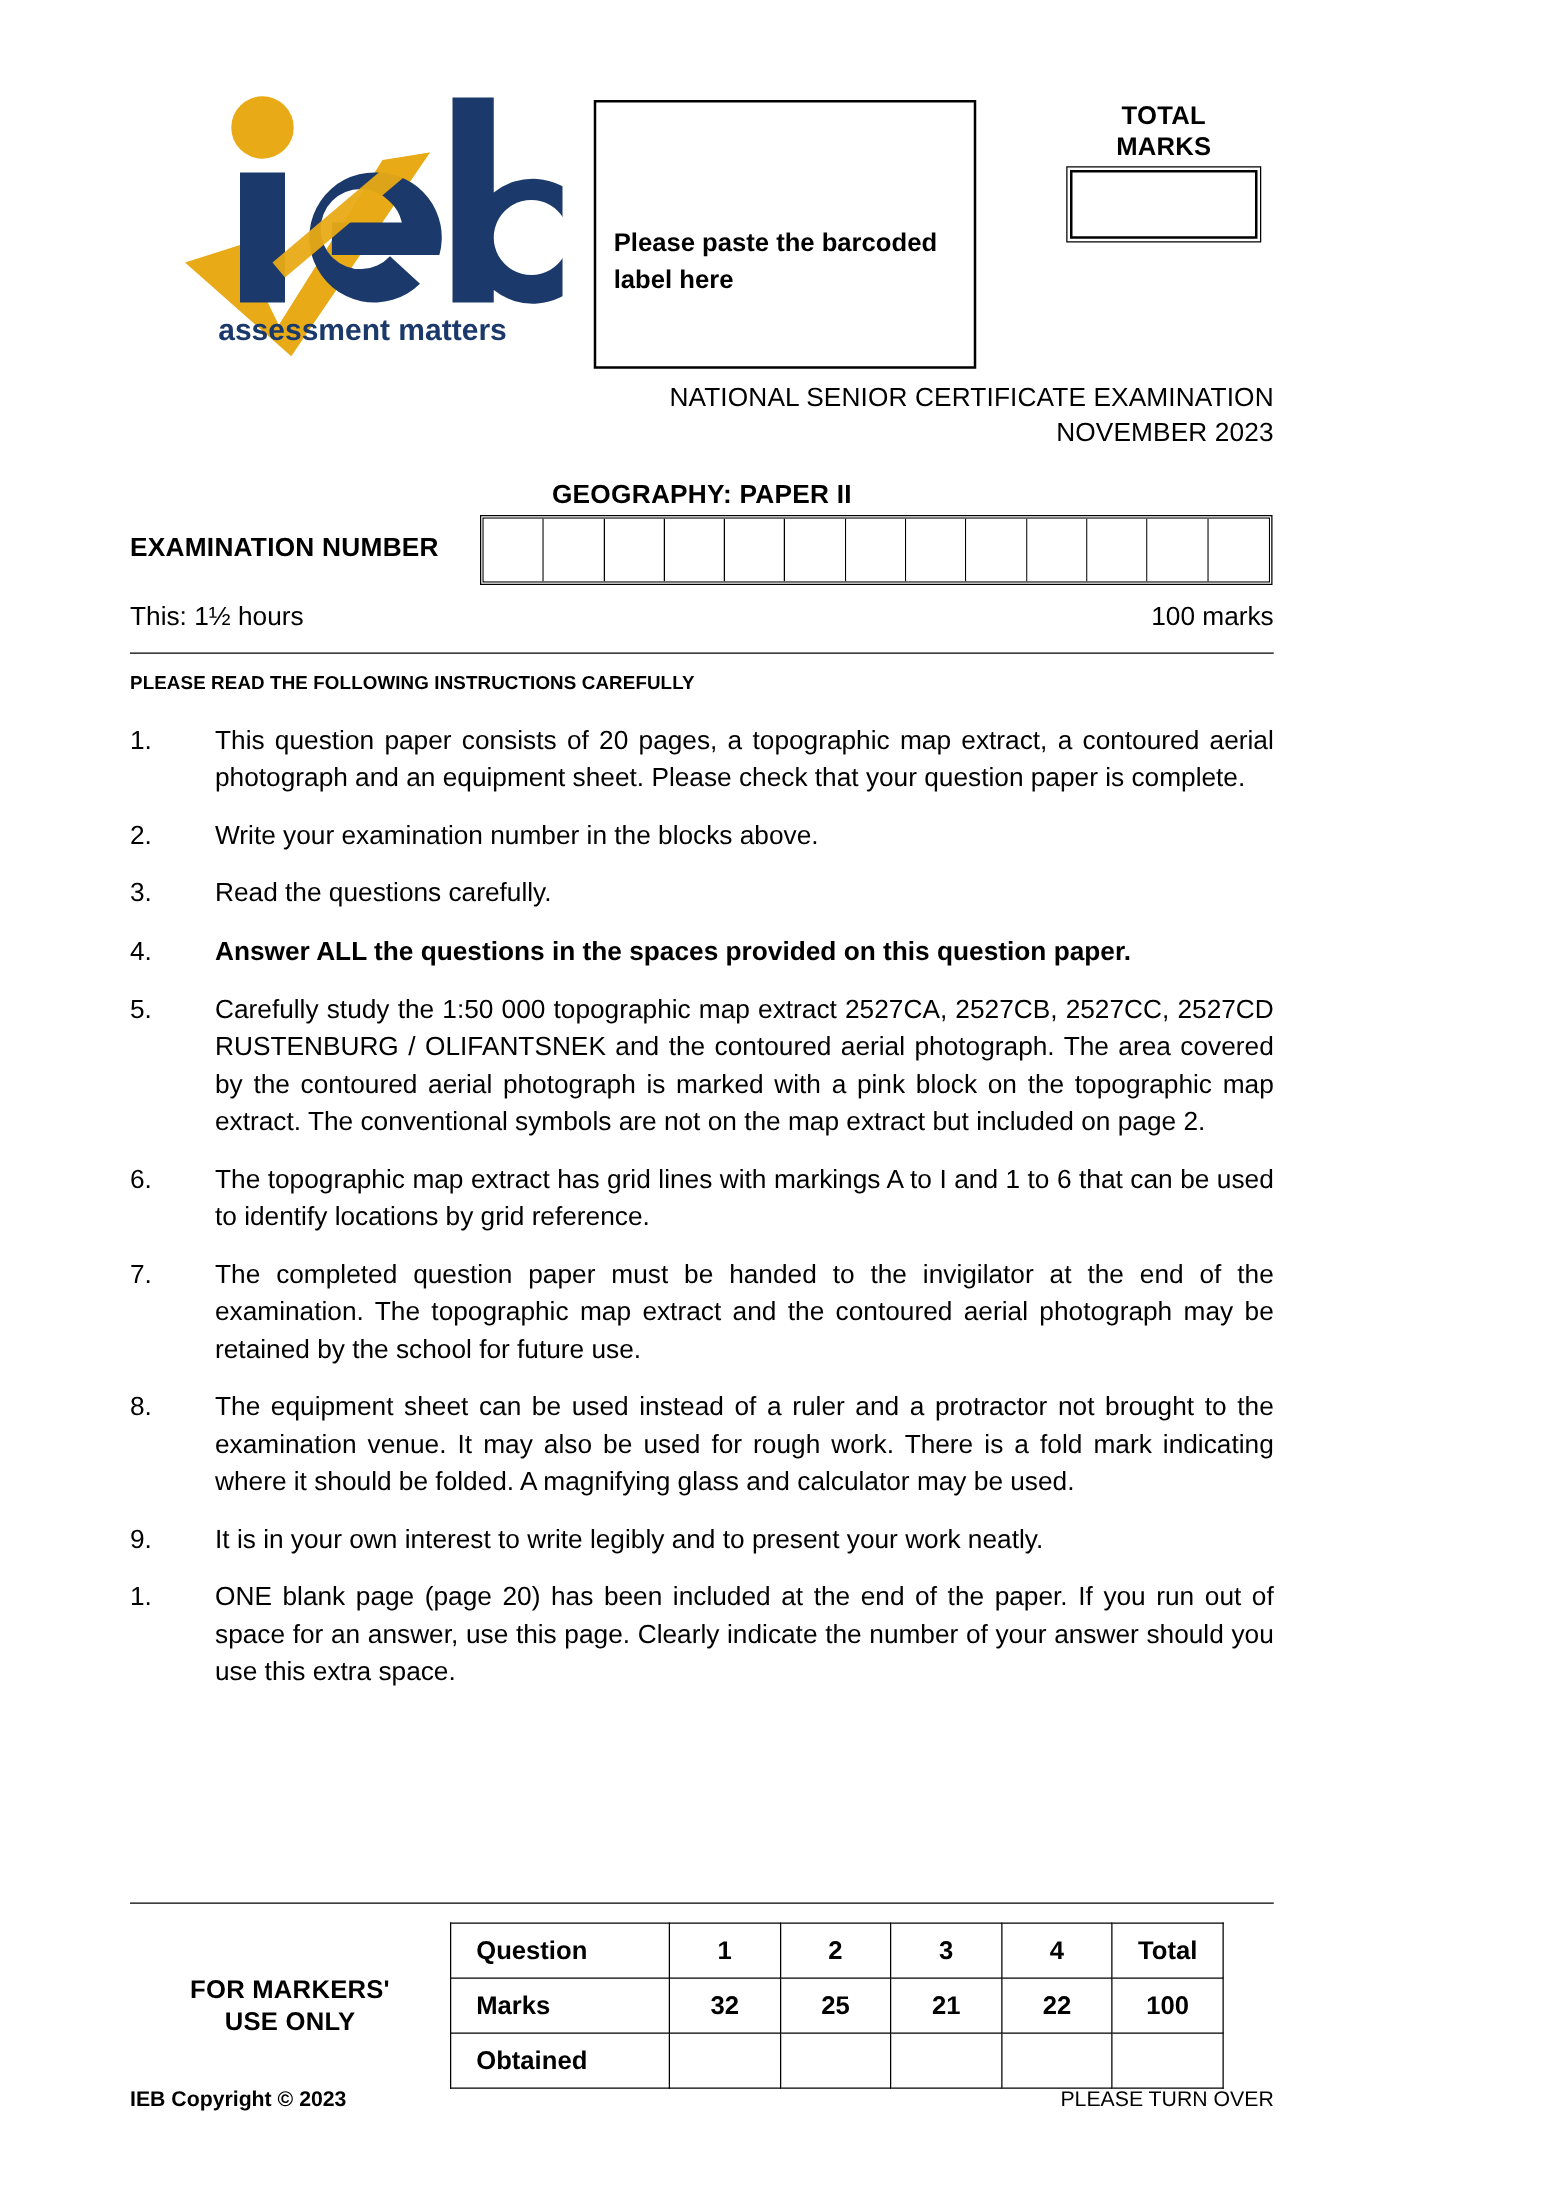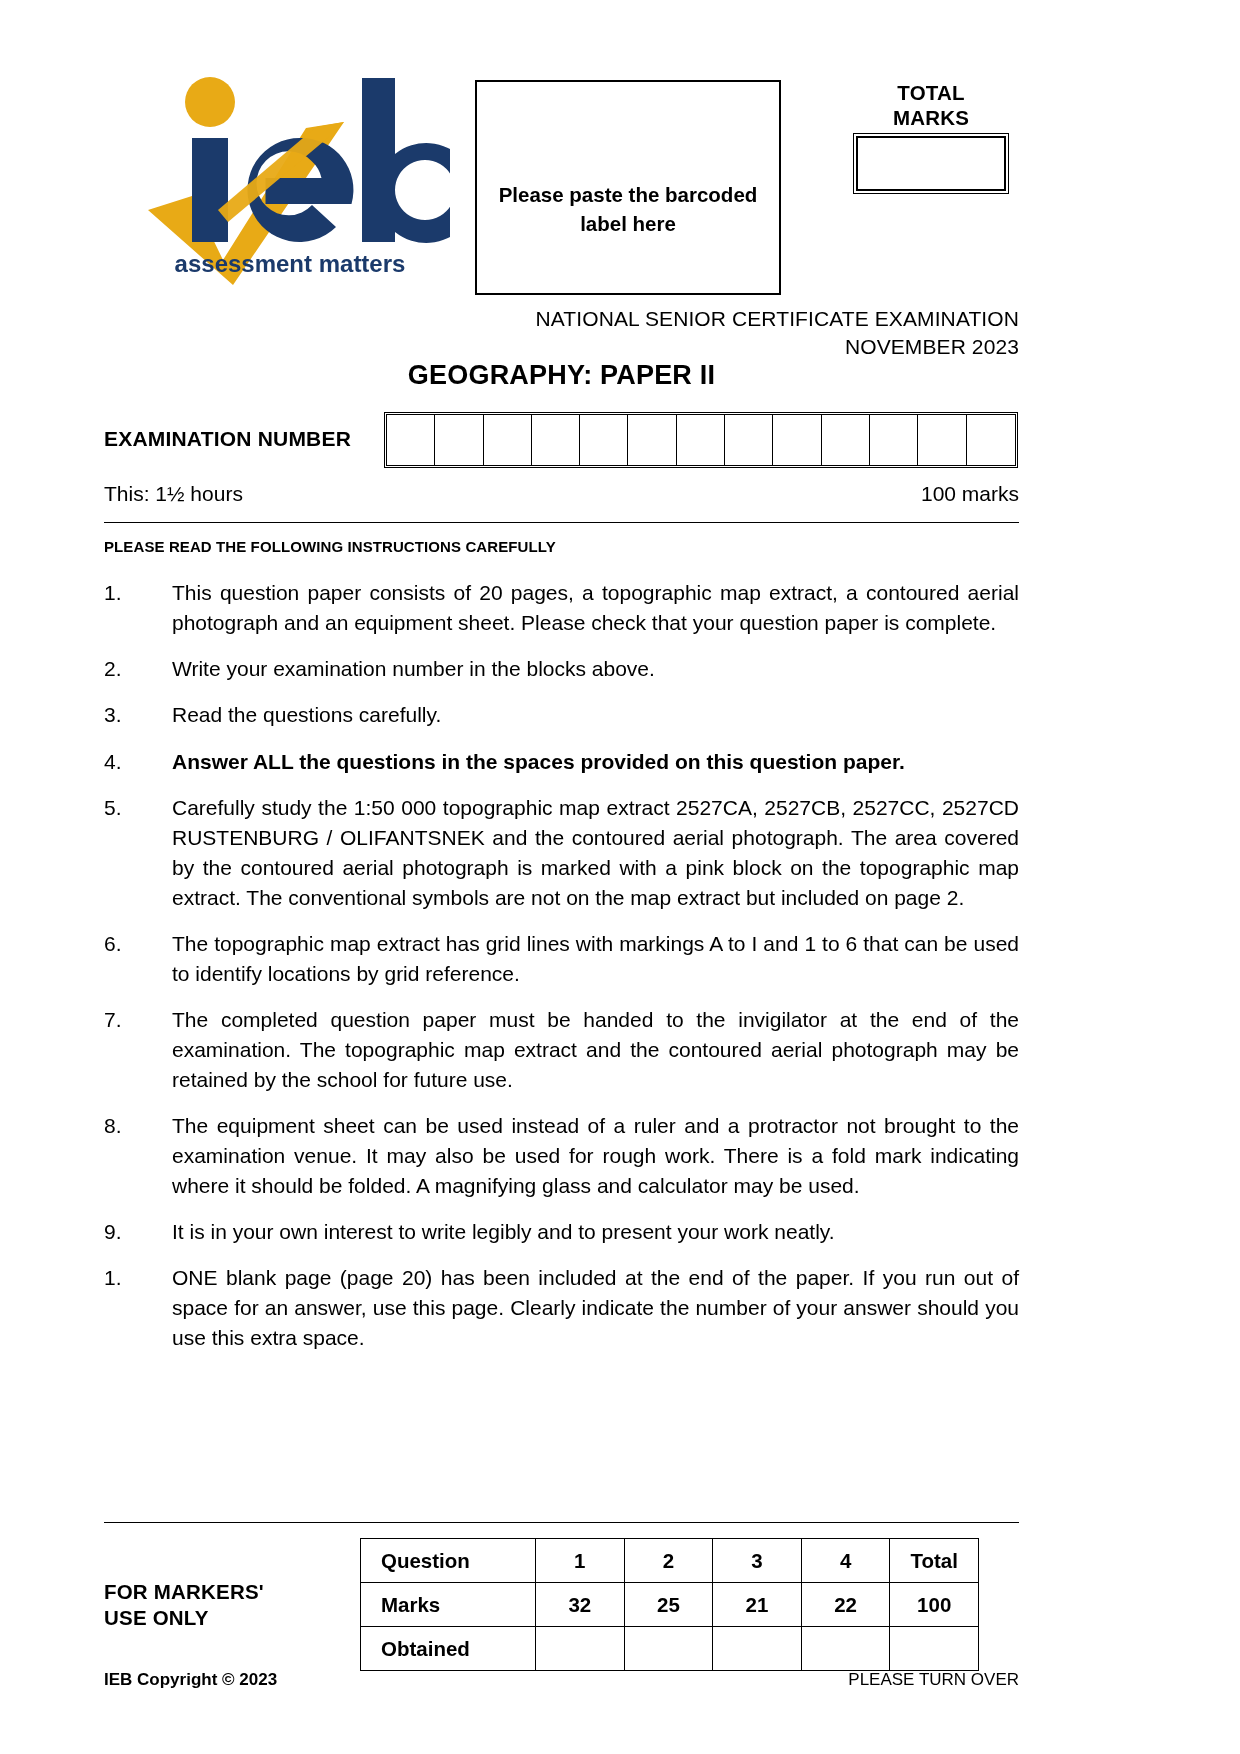--- a/index.html
+++ b/index.html
@@ -48,21 +48,21 @@
     height: 215px;
     border: 2px solid #000;
     display: flex;
     align-items: center;
     justify-content: center;
     background: #fff;
   }
   .barcode-text {
     font-size: 20.5px;
     font-weight: bold;
-    text-align: center;
+    text-align: left;
     line-height: 1.38;
     padding: 0 14px;
     margin-top: 44px;
   }
 
   .total-marks-wrap {
     position: absolute;
     left: 737px;
     top: 18px;
     width: 180px;
@@ -91,22 +91,23 @@
     top: 305px;
     width: 915px;
   }
   .exam-title {
     text-align: right;
     font-size: 21px;
     line-height: 1.32;
     letter-spacing: 0.1px;
   }
   .paper-title {
+    margin-top: 24px;
     text-align: center;
-    font-size: 27px;
+    font-size: 21px;
     font-weight: bold;
     letter-spacing: 0.2px;
   }
 
   
   .exam-no-row {
     position: absolute;
     left: 104px;
     top: 414px;
     width: 915px;
@@ -204,20 +205,21 @@
     position: absolute;
     left: 104px;
     top: 1538px;
     width: 915px;
     display: flex;
     align-items: center;
   }
   .markers-label {
     width: 256px;
     flex: 0 0 256px;
+    text-align: center;
     font-size: 20.5px;
     font-weight: bold;
     line-height: 1.25;
     letter-spacing: 0.2px;
   }
   .markers-table {
     border-collapse: collapse;
     table-layout: fixed;
     width: 619px;
   }

